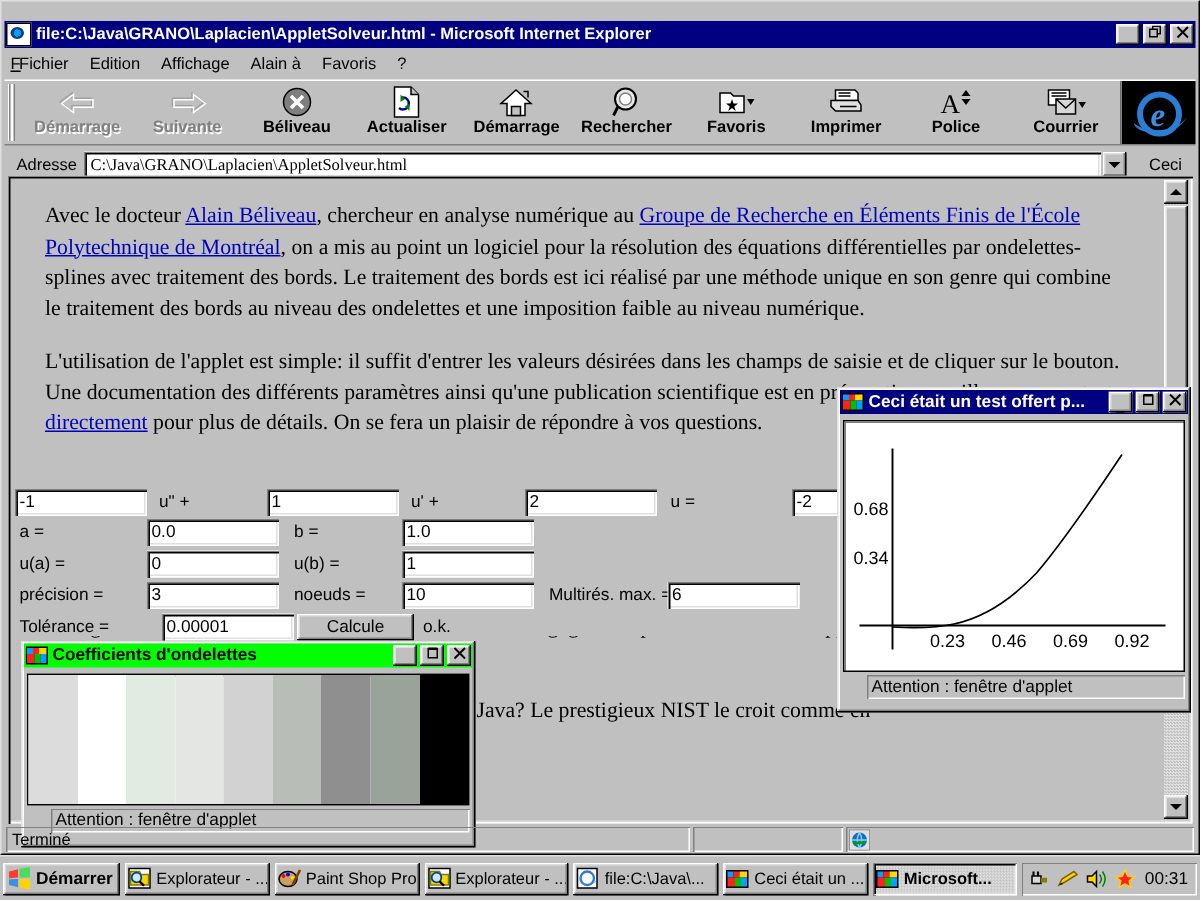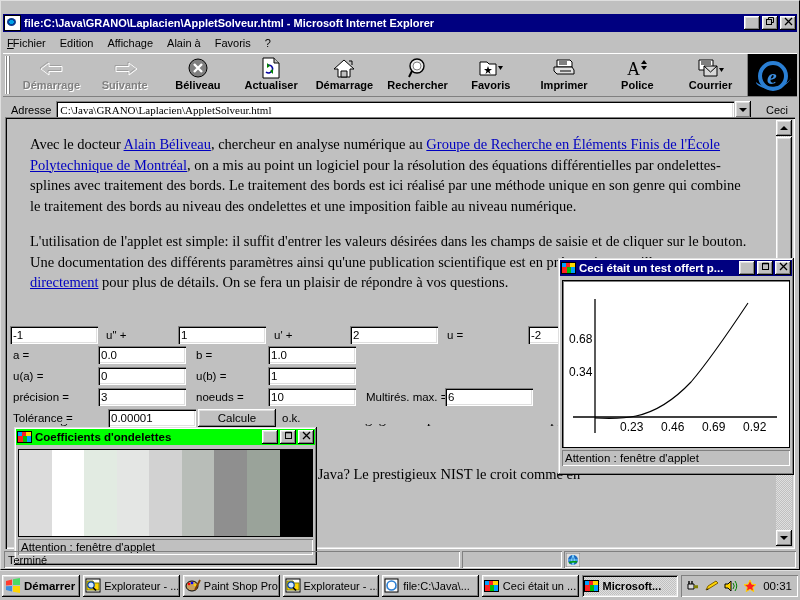--- a/index.html
+++ b/index.html
@@ -86,21 +86,21 @@
          box-shadow:inset -1px -1px 0 #000, inset 1px 1px 0 #dfdfdf, inset -2px -2px 0 #808080, inset 2px 2px 0 #fff;}
   .pop-tb{height:16px;margin:2px;display:flex;align-items:center;padding:0 1px;}
   .pop-tb.blue{background:#000080;}
   .pop-tb.green{background:#00ff00;}
   .pop-title{font-weight:bold;font-size:11.5px;white-space:nowrap;overflow:hidden;flex:1;padding-left:2px;}
   .pop-tb.blue .pop-title{color:#fff;}
   .pop-tb.green .pop-title{color:#000;}
   .javaicon{width:16px;height:14px;flex:none;position:relative;overflow:hidden;}
   .pop-body{position:absolute;left:4px;right:4px;background:#fff;
             box-shadow:inset 1px 1px 0 #808080, inset -1px -1px 0 #fff;border:1px solid #000;}
-  .pop-status{position:absolute;left:4px;right:4px;height:16px;background:#c0c0c0;font-size:11.5px;
+  .pop-status{position:absolute;left:20px;right:4px;height:16px;background:#c0c0c0;font-size:11.5px;
               display:flex;align-items:center;padding-left:3px;
               box-shadow:inset 1px 1px 0 #808080, inset -1px -1px 0 #fff;}
 
   
   .chart-svg{display:block;}
 
   
   .bands{display:flex;width:100%;height:100%;}
   .bands div{height:100%;}
 

